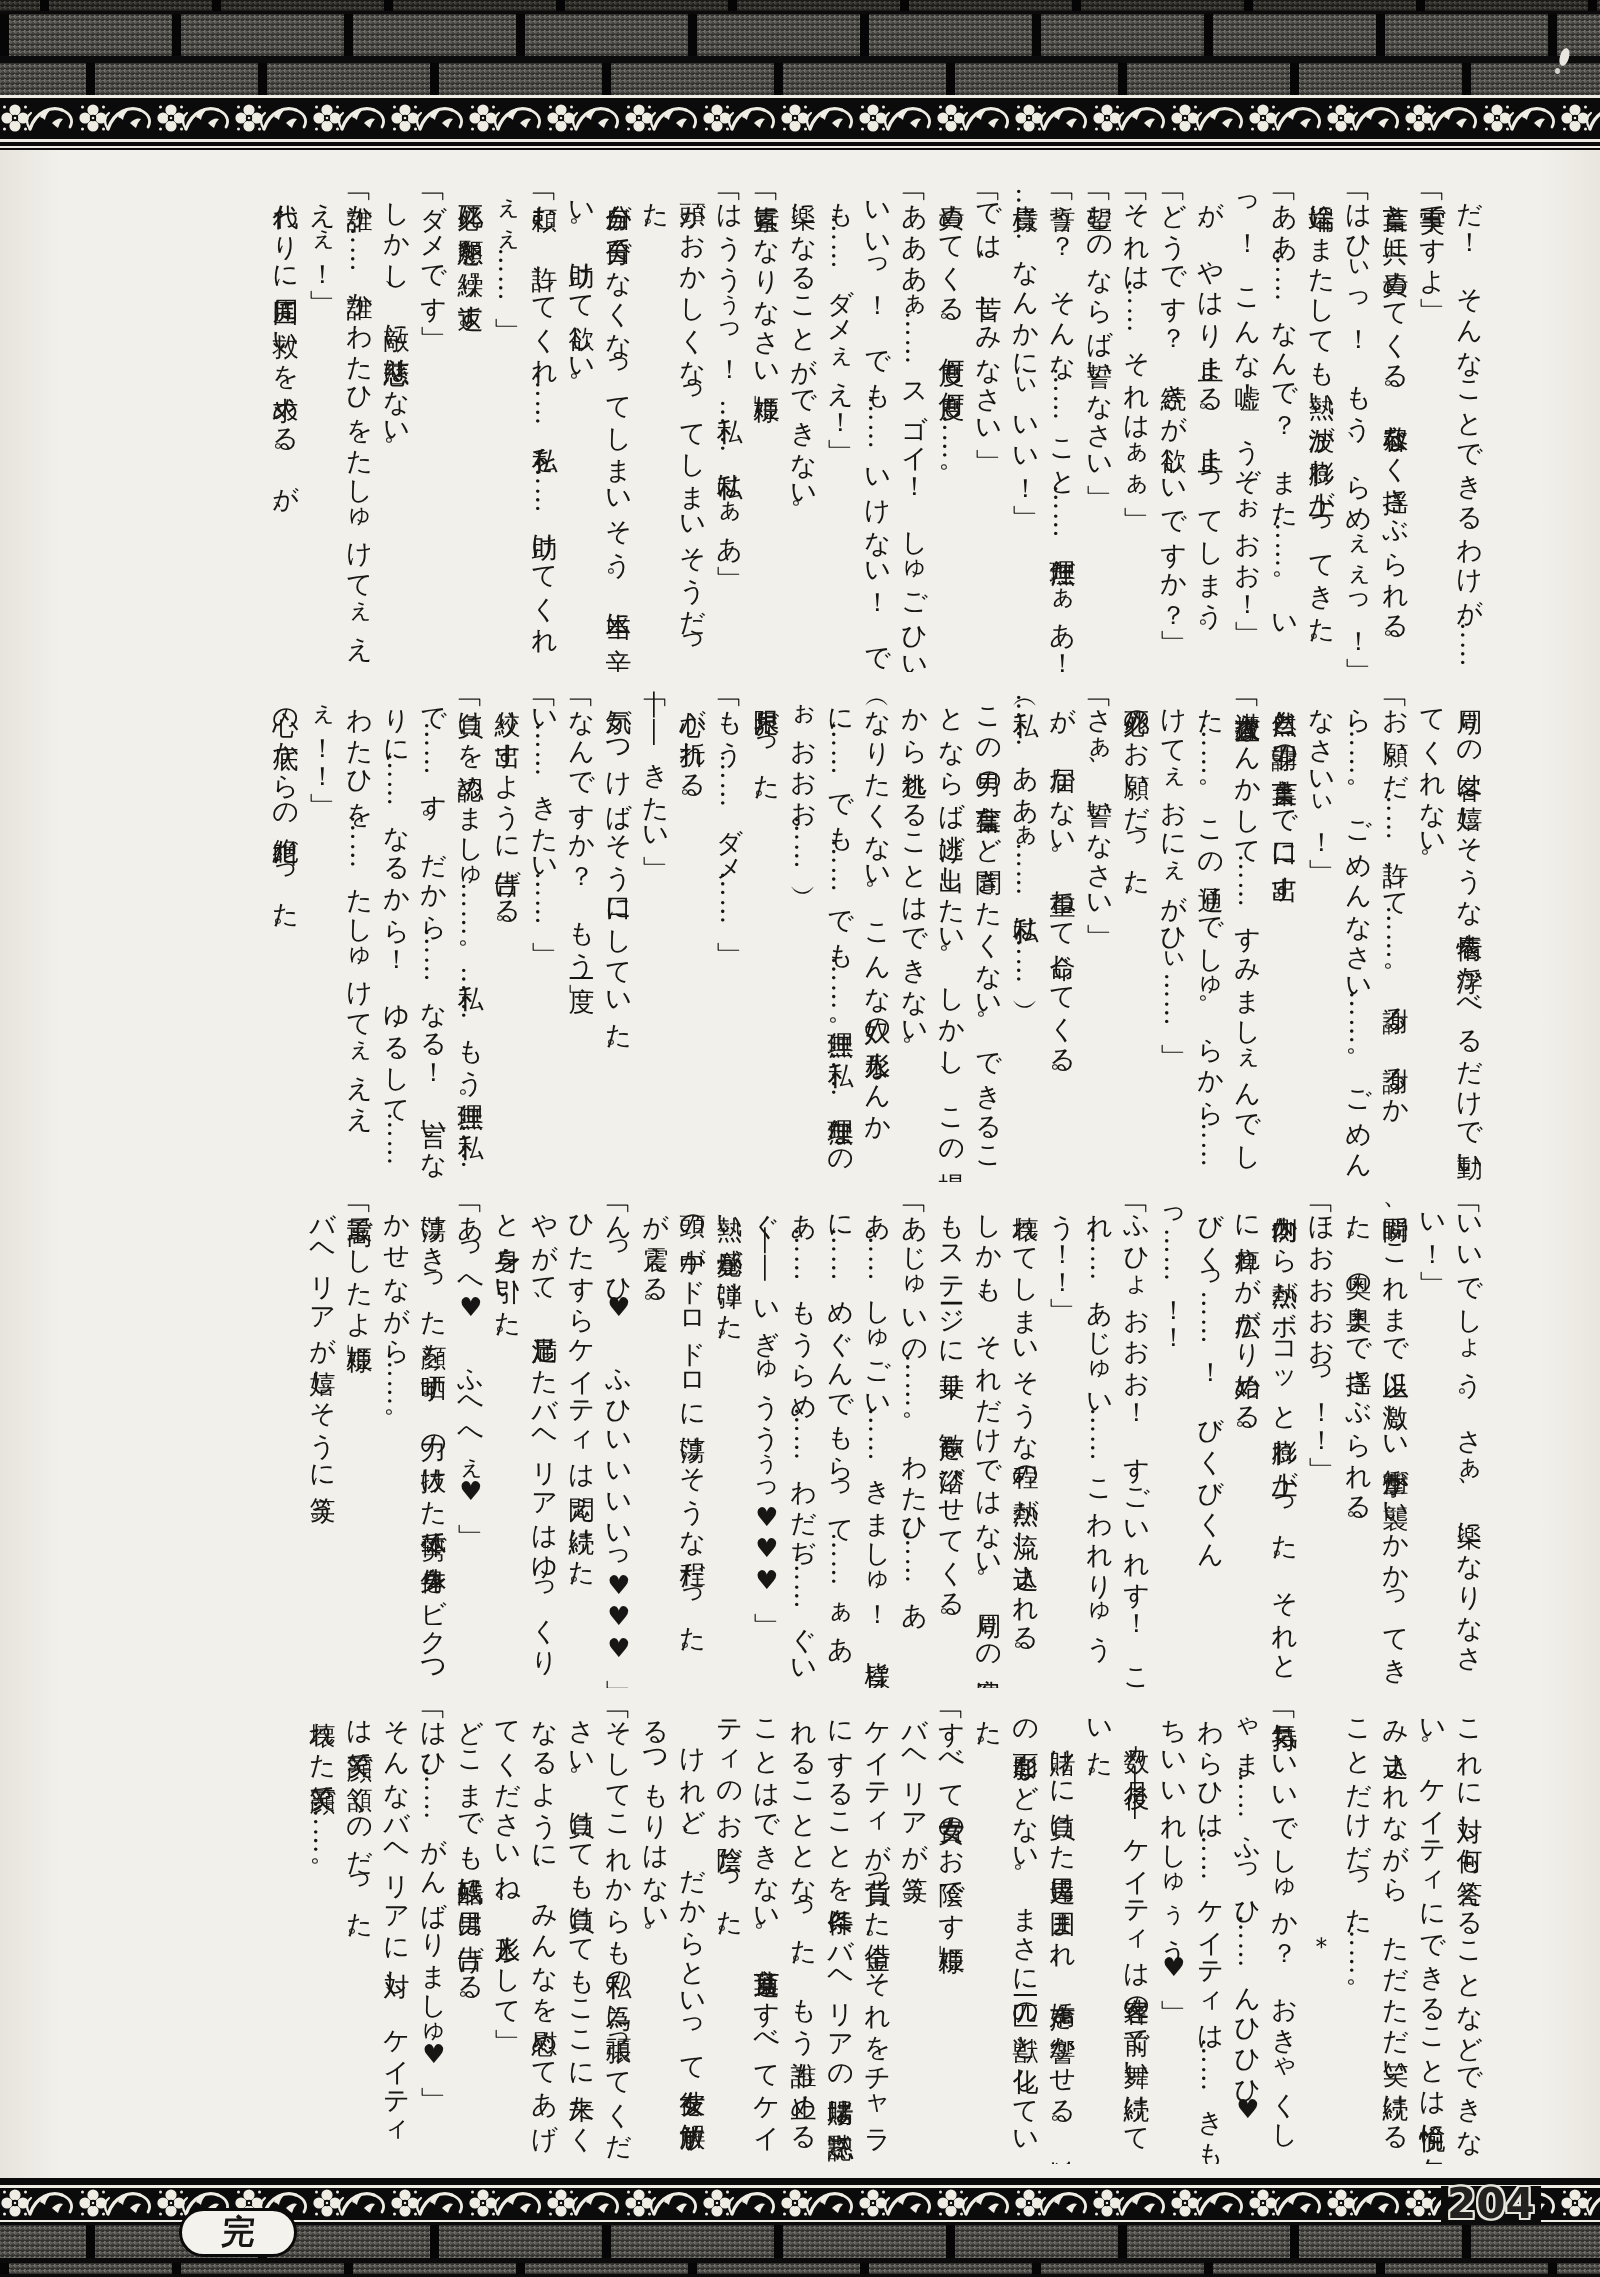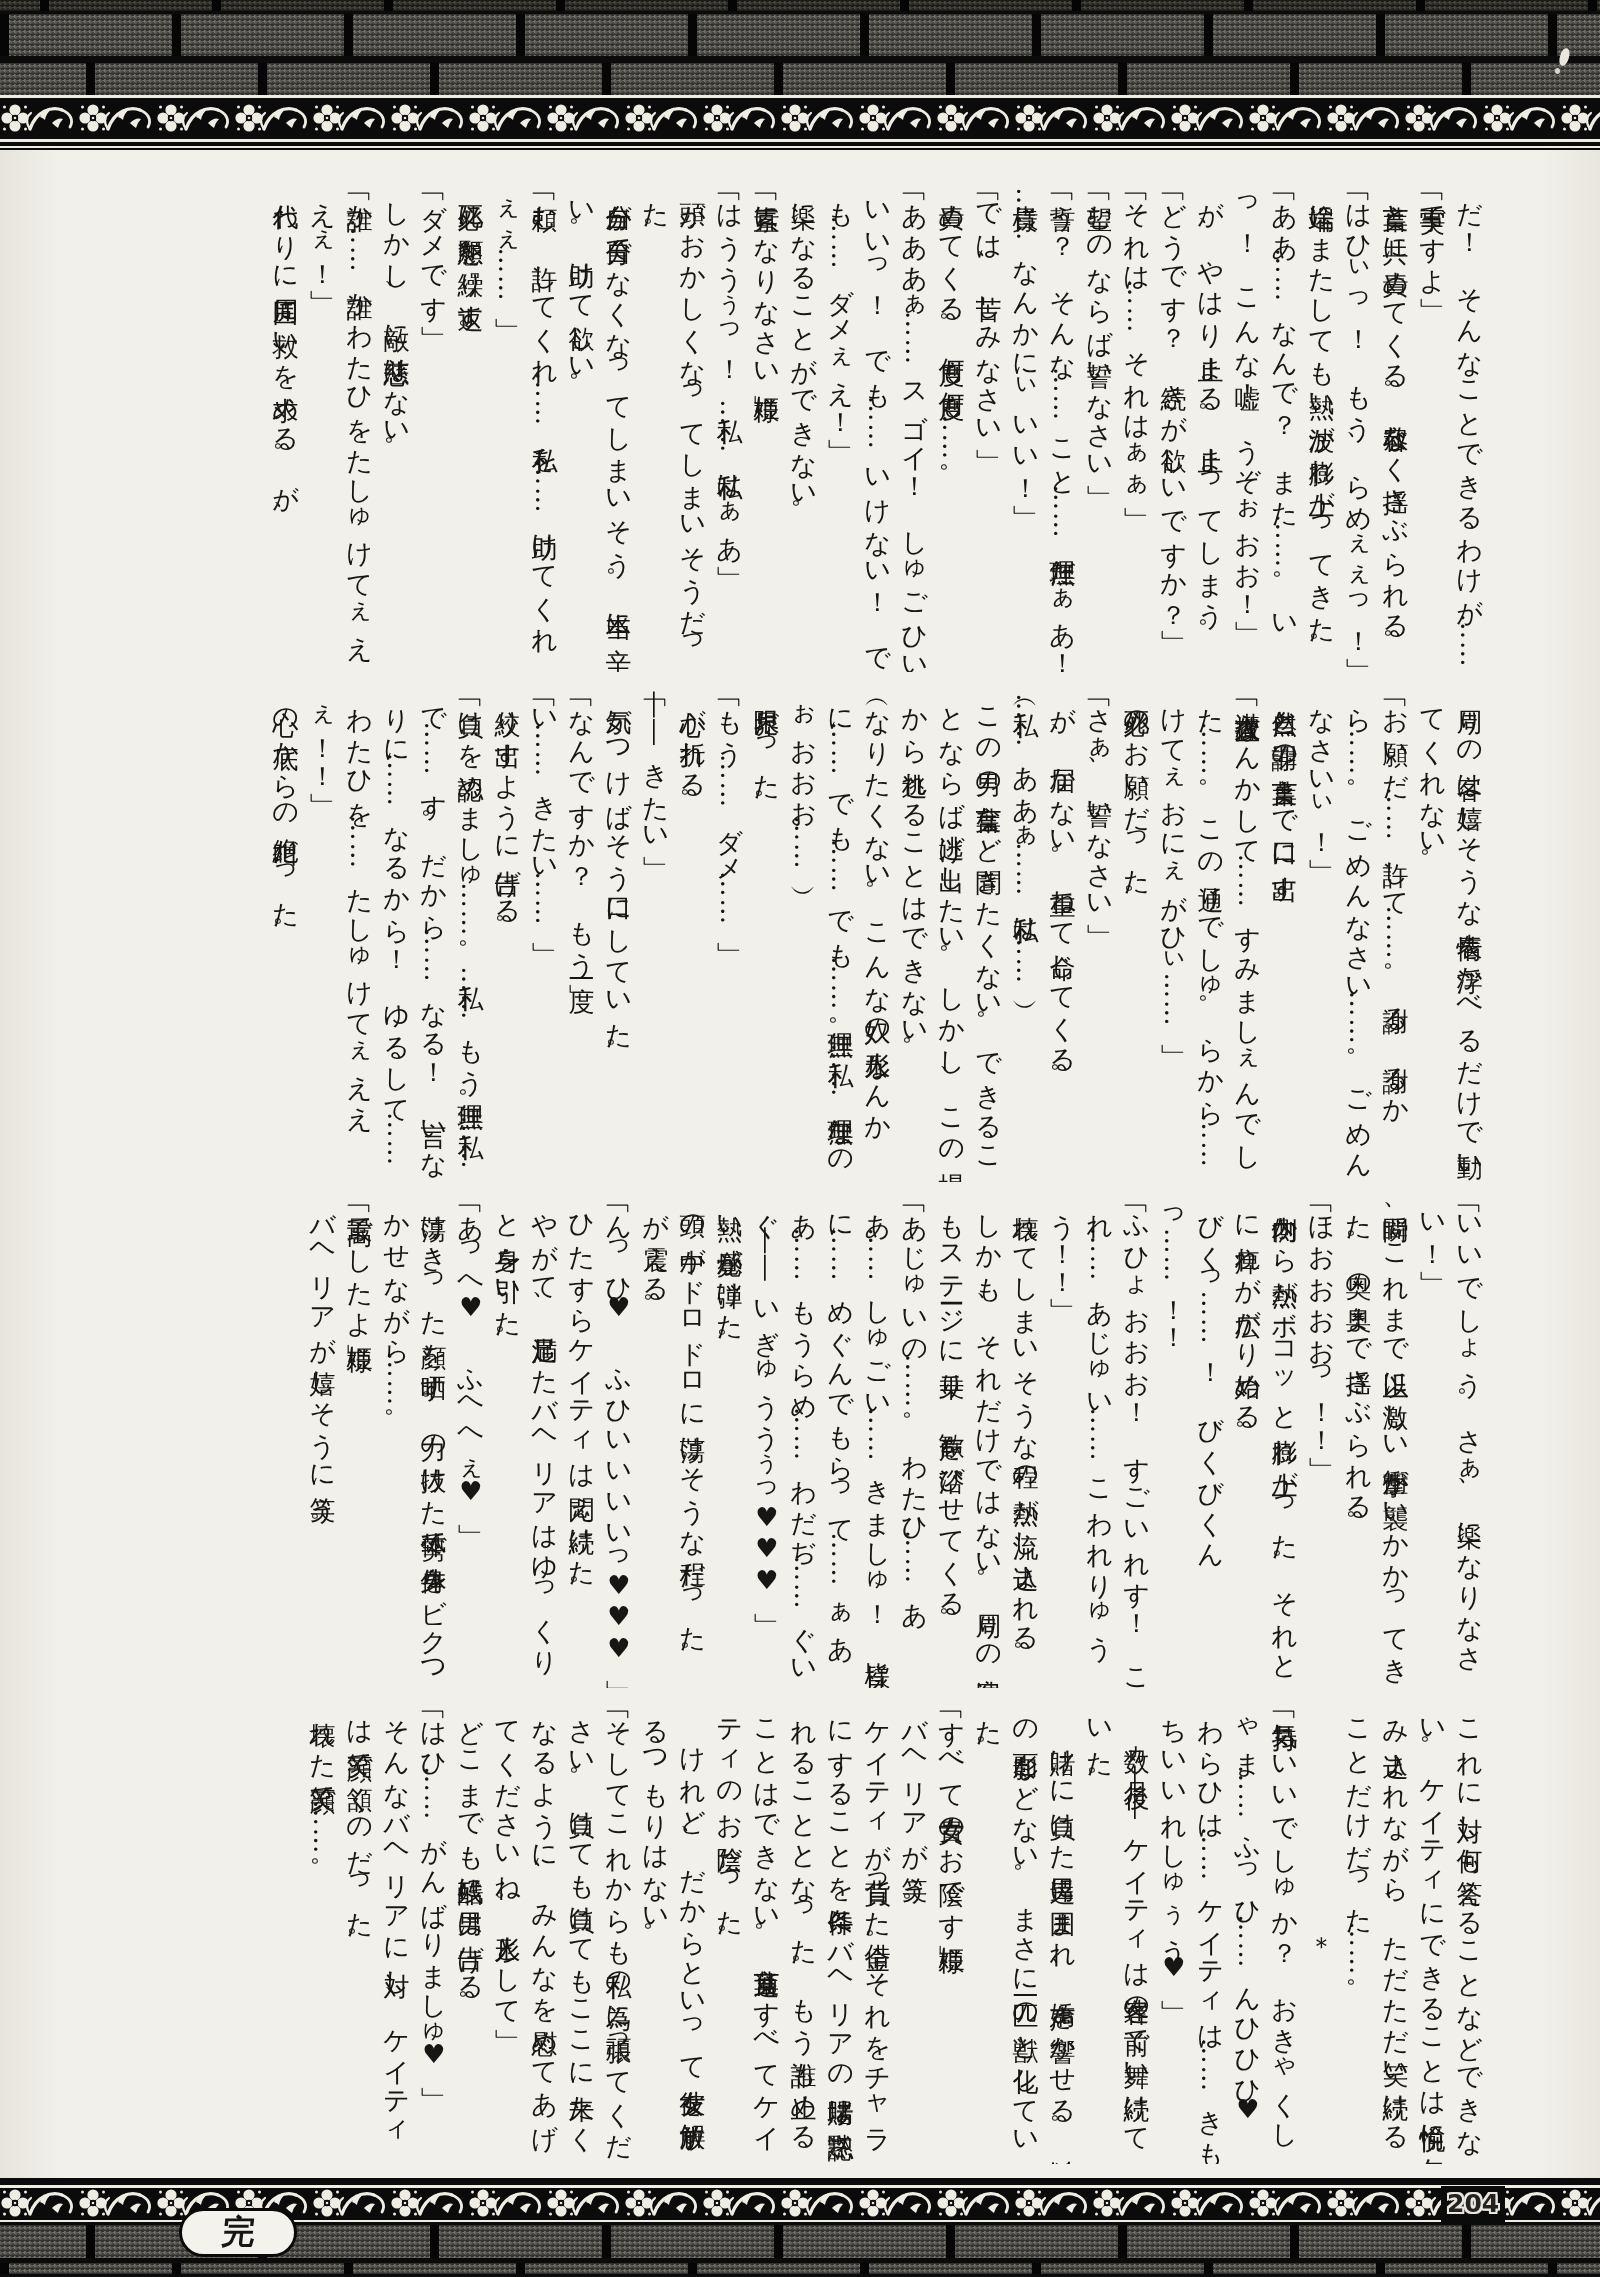--- a/index.html
+++ b/index.html
@@ -52,21 +52,21 @@
     background:#f4f2ec;border:3px solid #0a0a0a;border-radius:27px;
     display:flex;align-items:center;justify-content:center;
     box-sizing:border-box;z-index:5;
   }
   .end-seal span{font-size:33px;font-weight:bold;transform:skewX(-6deg);}
   
   .page-num{
     position:absolute;left:1441px;top:2186px;z-index:4;
     background:#0b0b0b;padding:0 6px;
     font-family:"DejaVu Sans","Liberation Sans",sans-serif;
-    font-size:25px;font-weight:bold;line-height:36px;color:#242220;
+    font-size:42px;font-weight:bold;line-height:36px;color:#242220;
     text-shadow:-2px 0 0 #e9e6de,2px 0 0 #e9e6de,0 -2px 0 #e9e6de,0 2px 0 #e9e6de,
                 -2px -2px 0 #e9e6de,2px 2px 0 #e9e6de,-2px 2px 0 #e9e6de,2px -2px 0 #e9e6de;
   }
   
   .speck{position:absolute;left:1560px;top:48px;width:9px;height:18px;
     background:#e9e6df;border-radius:45% 55% 50% 50%;transform:rotate(18deg);}
   .speck2{position:absolute;left:1555px;top:68px;width:5px;height:6px;
     background:#d8d5cd;border-radius:50%;}
 </style>
 </head>

